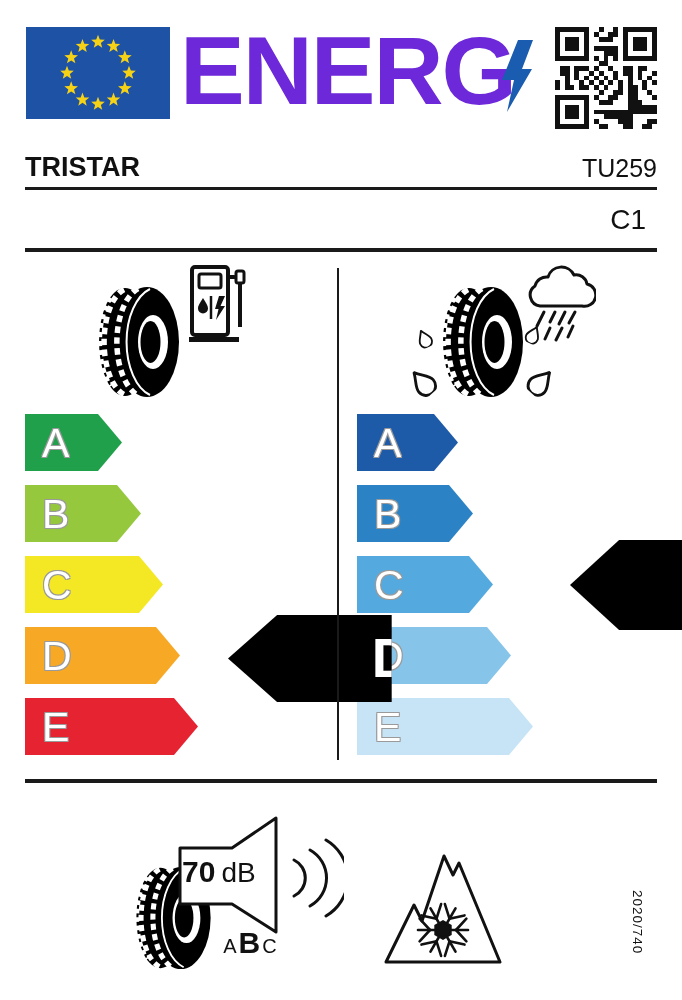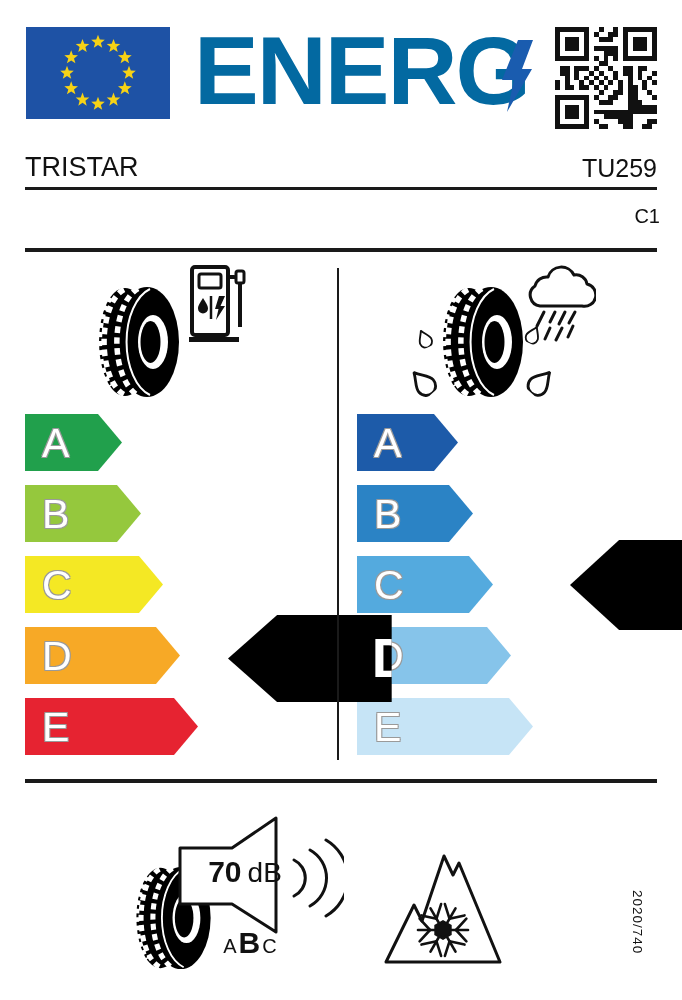--- a/index.html
+++ b/index.html
@@ -3,44 +3,44 @@
 <meta charset="utf-8">
 <style>
   html,body{margin:0;padding:0;background:#fff;}
   #label{position:relative;width:682px;height:1000px;background:#fff;overflow:hidden;
          font-family:"Liberation Sans",sans-serif;color:#111;}
   .abs{position:absolute;}
   .hline{position:absolute;background:#1a1a1a;}
   .vline{position:absolute;background:#1a1a1a;}
 
   
-  #wordmark{left:194px;top:22px;font-size:97px;font-weight:700;letter-spacing:-2px;
-            line-height:1;color:#0369a1;white-space:nowrap;}
+  #wordmark{left:180px;top:22px;font-size:97px;font-weight:700;letter-spacing:-2px;
+            line-height:1;color:#6d28d9;white-space:nowrap;}
 
   
-  #brand{left:25px;top:153px;font-size:27px;font-weight:400;line-height:1.1;}
+  #brand{left:25px;top:153px;font-size:27px;font-weight:700;line-height:1.1;}
   #model{right:25px;top:155px;font-size:25px;line-height:1.1;text-align:center;}
   #size{left:25px;top:199px;font-size:29px;line-height:1.1;}
-  #tclass{right:22px;top:205px;font-size:20px;line-height:1.1;text-align:right;}
+  #tclass{right:36px;top:205px;font-size:28px;line-height:1.1;text-align:right;}
 
   
   .scale{position:absolute;width:220px;height:350px;}
   .grade-arrow{position:absolute;left:0;height:57px;
      clip-path:polygon(0 0,calc(100% - 24px) 0,100% 50%,calc(100% - 24px) 100%,0 100%);}
   .grade-letter{position:absolute;left:17px;top:50%;transform:translateY(-50%);
      font-size:41px;font-weight:400;color:#fff;line-height:1;
      text-shadow:-1px -1px 0 #9a9a9a,1px -1px 0 #9a9a9a,-1px 1px 0 #9a9a9a,1px 1px 0 #9a9a9a;}
   .rating-arrow{position:absolute;background:#000;color:#fff;box-sizing:border-box;
      clip-path:polygon(30% 0,100% 0,100% 100%,30% 100%,0 50%);
      display:flex;align-items:center;justify-content:center;padding-left:24%;
      font-size:55px;font-weight:700;line-height:1;}
 
   
-  #noise-text{left:198px;top:857px;width:94px;height:30px;line-height:30px;
-     text-align:center;white-space:nowrap;}
+  #noise-text{left:182px;top:857px;width:94px;height:30px;line-height:30px;
+     text-align:left;white-space:nowrap;}
   #noise-value{font-size:30px;font-weight:700;}
   #noise-unit{font-size:28px;font-weight:400;margin-left:6px;}
   #noise-classes{left:210px;top:928px;width:80px;display:flex;align-items:baseline;
      justify-content:center;gap:2px;}
   #noise-classes span{font-size:20px;font-weight:400;line-height:1;}
   #noise-classes span.sel{font-size:30px;font-weight:700;}
 
   #regulation{left:630px;top:890px;writing-mode:vertical-rl;font-size:13.5px;
      letter-spacing:1px;color:#111;}
   svg{display:block;}

